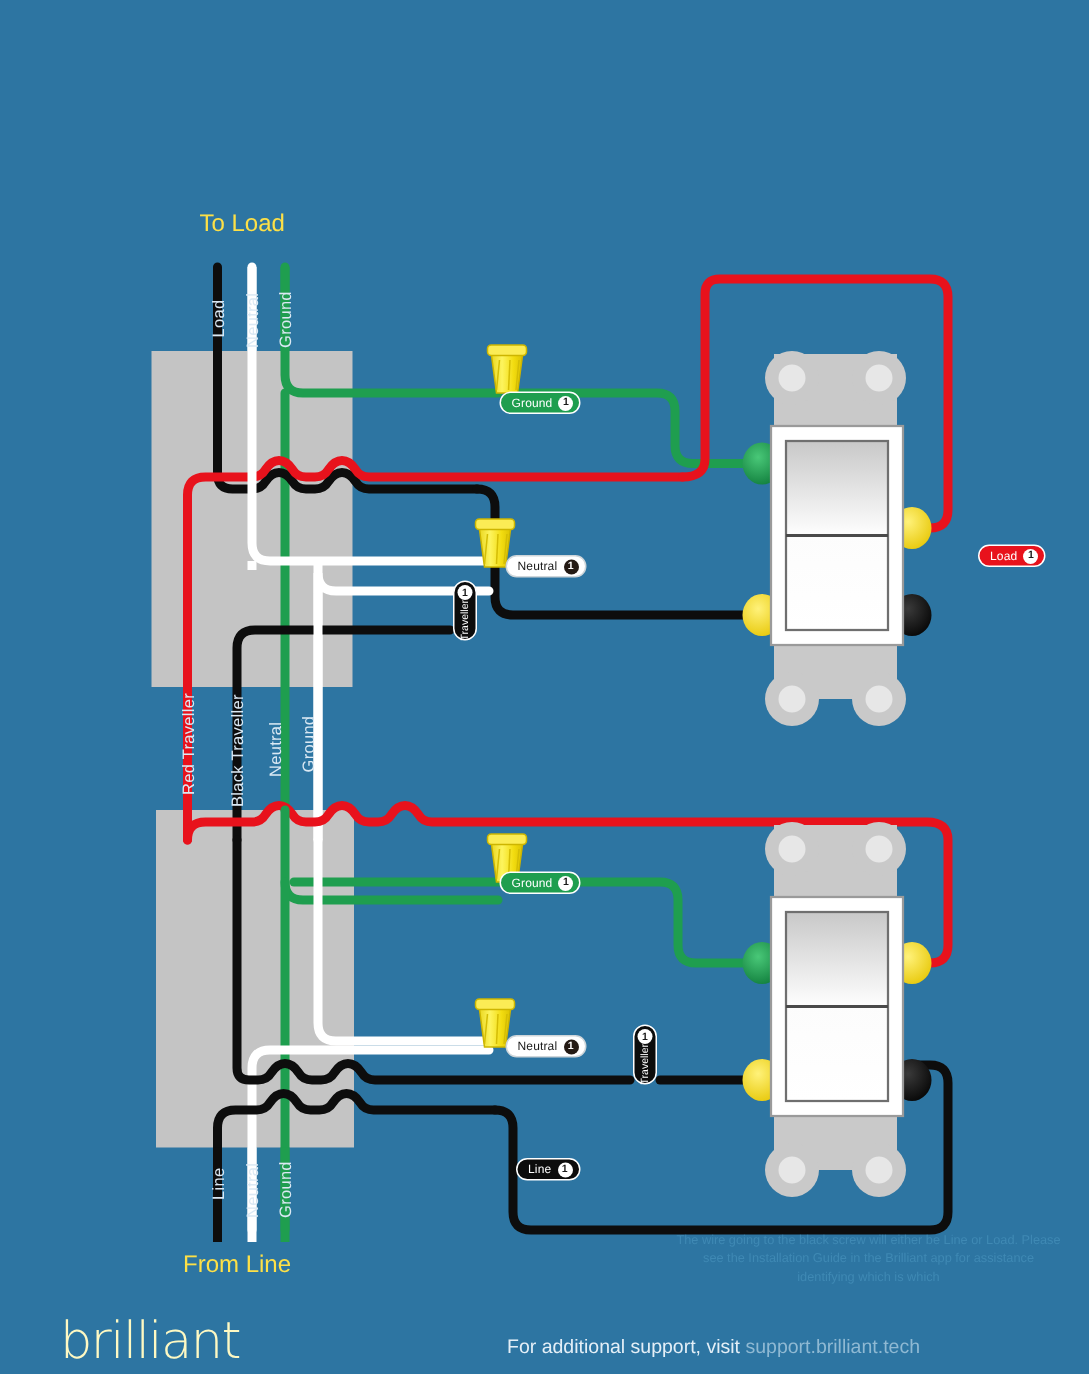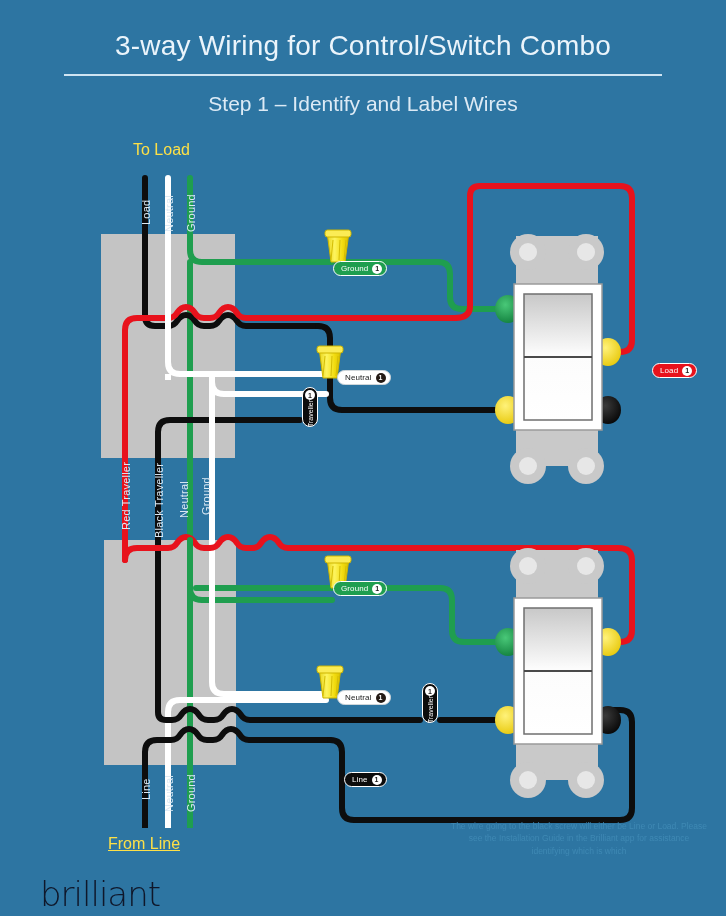--- a/index.html
+++ b/index.html
@@ -24,21 +24,21 @@
   .subtitle{
     font-size:21px;color:#dceaf5;font-weight:400;padding-top:16px;
   }
 
   
   .cap{
     position:absolute;color:#fde047;font-size:16px;font-weight:400;
     white-space:nowrap;
   }
   #cap-to-load{left:133px;top:141px;}
-  #cap-from-line{left:108px;top:835px;text-decoration:underline;}
+  #cap-from-line{left:122px;top:835px;}
 
   
   .vlabel{
     position:absolute;color:#dbe9f4;font-size:11px;white-space:nowrap;
     transform-origin:0 0;transform:rotate(-90deg);
     letter-spacing:.2px;
   }
 
   
   .tag{
@@ -81,34 +81,29 @@
     position:absolute;left:450px;top:820px;width:258px;
     text-align:center;color:#3f89b4;font-size:8.5px;line-height:1.45;
   }
   .footer-note{
     position:absolute;left:338px;top:890px;
     color:#e4eff7;font-size:13px;white-space:nowrap;
   }
   .footer-note .url{color:#8fb9d3;}
   .brand{
     position:absolute;left:40px;top:874px;
-    color:#0f172a;font-size:34px;letter-spacing:-1px;
+    color:#fef9c3;font-size:34px;letter-spacing:-1px;
     font-family:"DejaVu Sans",sans-serif;font-weight:300;
   }
 </style>
 </head>
 <body>
 
 <div id="stage">
 
-  <div class="header">
-    <div class="title">3-way Wiring for Control/Switch Combo</div>
-    <div class="rule"></div>
-    <div class="subtitle">Step 1 – Identify and Label Wires</div>
-  </div>
 
   <svg class="layer" viewBox="0 0 726 916">
     <defs>
       <linearGradient id="paddleGrad" x1="0" y1="0" x2="0" y2="1">
         <stop offset="0%" stop-color="#c8c8c8"></stop>
         <stop offset="48%" stop-color="#fcfcfc"></stop>
         <stop offset="100%" stop-color="#ffffff"></stop>
       </linearGradient>
       <radialGradient id="brassGrad" cx="40%" cy="35%" r="70%">
         <stop offset="0%" stop-color="#fff27a"></stop>
@@ -350,14 +345,18 @@
 
   <div class="tag tag-line" style="left:344px;top:772px;">
     <span class="txt">Line</span>
     <span class="badge">1</span>
   </div>
 
   <div class="disclaimer">The wire going to the black screw will either be Line or Load.  Please see the Installation Guide in the Brilliant app for assistance identifying which is which</div>
 
   <div class="brand">brilliant</div>
 
+  <div class="footer-note">
+    <span>For additional support, visit</span>
+    <span class="url">support.brilliant.tech</span>
+  </div>
 
 </div>
 
 </body></html>

